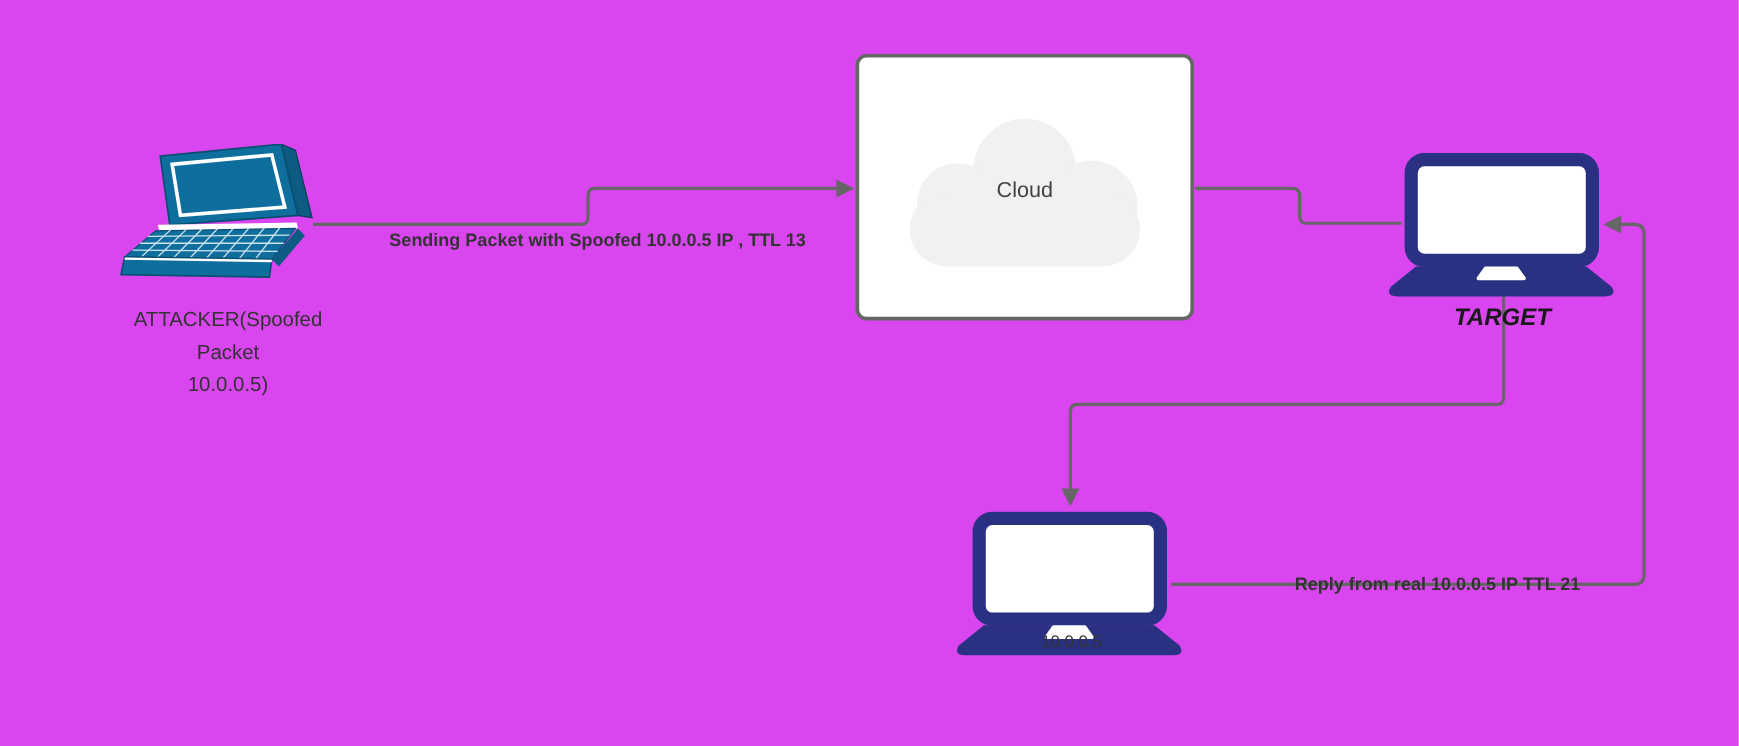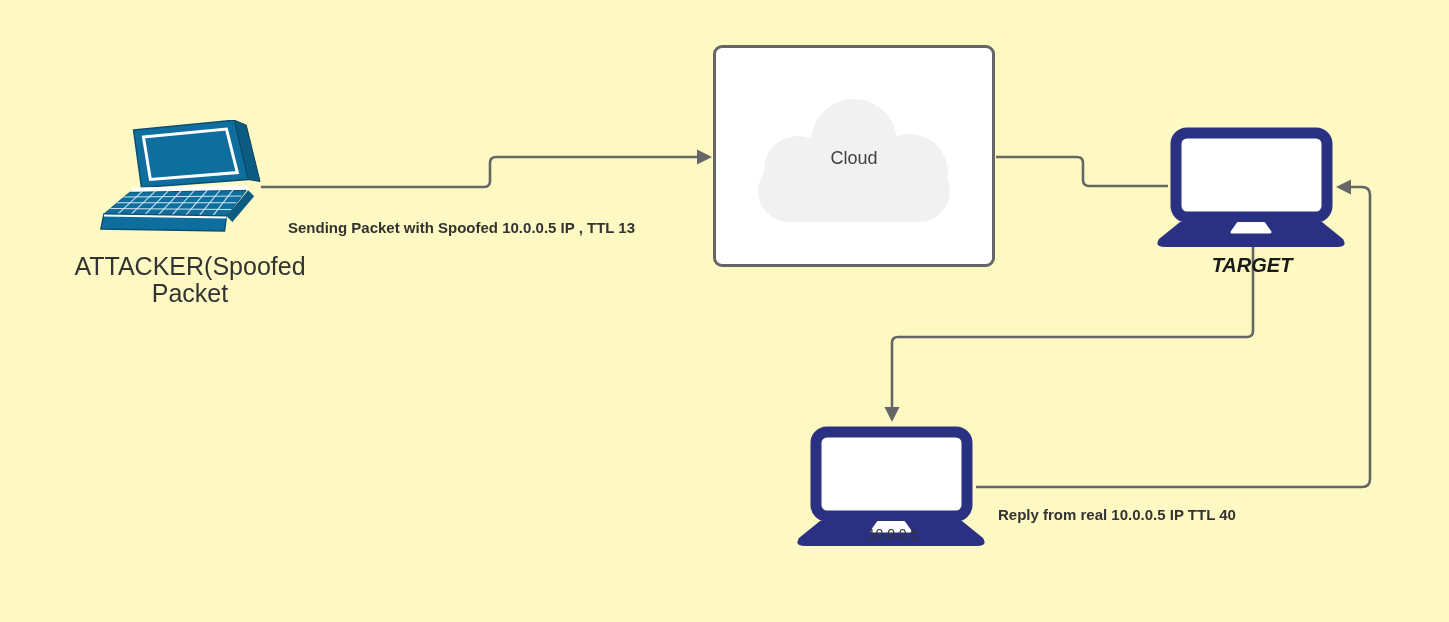--- a/index.html
+++ b/index.html
@@ -1,28 +1,28 @@
 <!DOCTYPE html>
 <html><head>
 <meta charset="utf-8">
 <style>
   html,body{margin:0;padding:0;background:#ffffff;}
   .canvas{
-    position:relative;width:1449px;height:622px;background:#fef9c3;
+    position:relative;width:1449px;height:622px;background:#d946ef;
     font-family:"Liberation Sans",sans-serif;overflow:hidden;
   }
   .abs{position:absolute;}
   .edge-label{
     position:absolute;font-weight:bold;font-size:15px;color:#333333;
-    text-align:left;white-space:nowrap;line-height:17px;margin-top:27px;
+    text-align:center;white-space:nowrap;line-height:17px;
   }
   .node-label{
     position:absolute;text-align:center;color:#333333;white-space:nowrap;
   }
-  #attacker-label{left:70px;top:253px;width:240px;font-size:25px;line-height:27px;white-space:normal;}
+  #attacker-label{left:70px;top:253px;width:240px;font-size:17px;line-height:27px;white-space:normal;}
   #cloud-box{
     left:713px;top:45px;width:276px;height:216px;
     border:3px solid #666666;border-radius:9px;background:#ffffff;
   }
   #cloud-label{left:0;top:100px;width:100%;font-size:18px;color:#424242;}
   #target-label{left:1172px;top:254px;width:160px;font-size:20px;font-weight:bold;font-style:italic;color:#1a1a1a;}
   #host-label{left:813px;top:526px;width:160px;font-size:14px;}
   #edge1-label{left:288px;top:192px;width:420px;}
   #edge3-label{left:782px;top:329px;width:400px;}
   #edge4-label{left:998px;top:479px;width:400px;}
@@ -99,24 +99,25 @@
 
   <svg class="abs" style="left:795px;top:426px;" width="192" height="121" viewBox="0 0 192 121">
     <rect x="21" y="6" width="151" height="84" rx="11" fill="#ffffff" stroke="#2b3182" stroke-width="11"></rect>
     <path d="M25,95 H167 L188,112 Q193,120 182,120 H10 Q-1,120 4,112 Z" fill="#2b3182"></path>
     <path d="M83,96.5 L109,96.5 L115,105 L77,105 Z" fill="#ffffff" stroke="#ffffff" stroke-width="3" stroke-linejoin="round"></path>
   </svg>
 
   <div id="attacker-label" class="node-label">
     <div>ATTACKER(Spoofed</div>
     <div>Packet</div>
+    <div>10.0.0.5)</div>
   </div>
 
   <div id="target-label" class="node-label">TARGET</div>
 
   <div id="host-label" class="node-label">10.0.0.5</div>
 
   <div id="edge1-label" class="edge-label">Sending Packet with Spoofed 10.0.0.5 IP , TTL 13</div>
 
 
-  <div id="edge4-label" class="edge-label">Reply from real 10.0.0.5 IP TTL 40</div>
+  <div id="edge4-label" class="edge-label">Reply from real 10.0.0.5 IP TTL 21</div>
 
 </div>
 
 </body></html>

